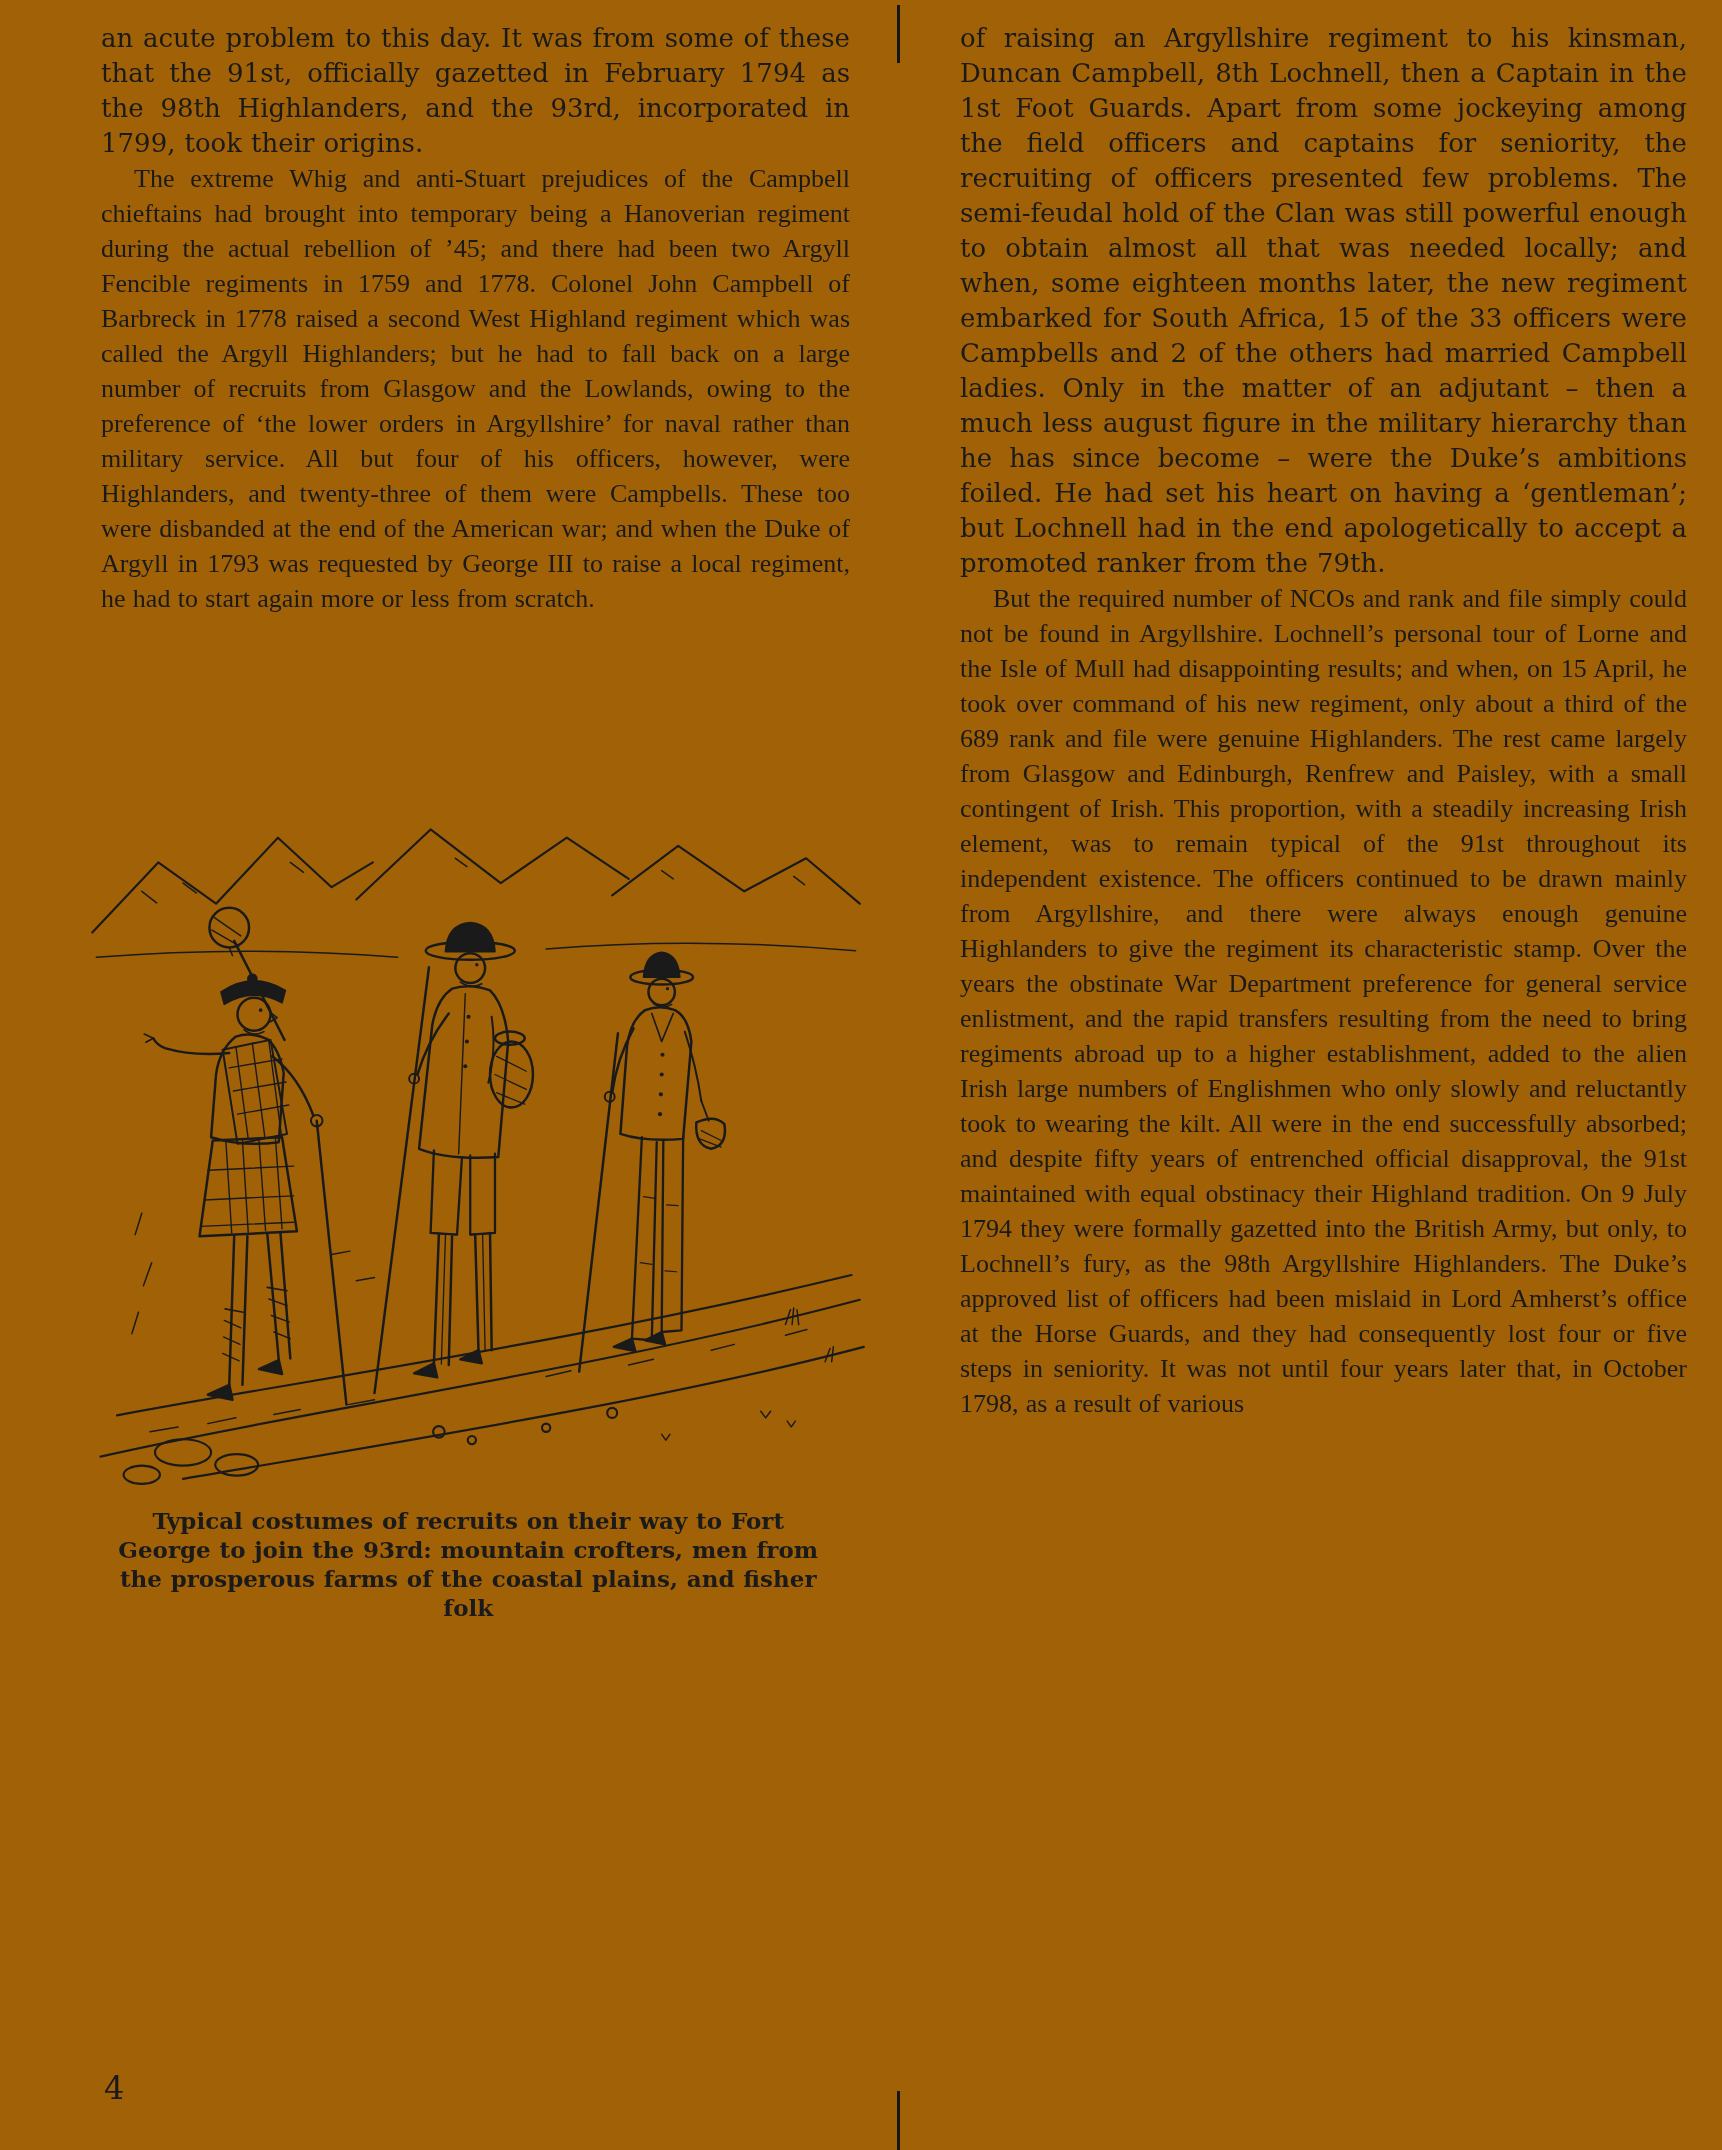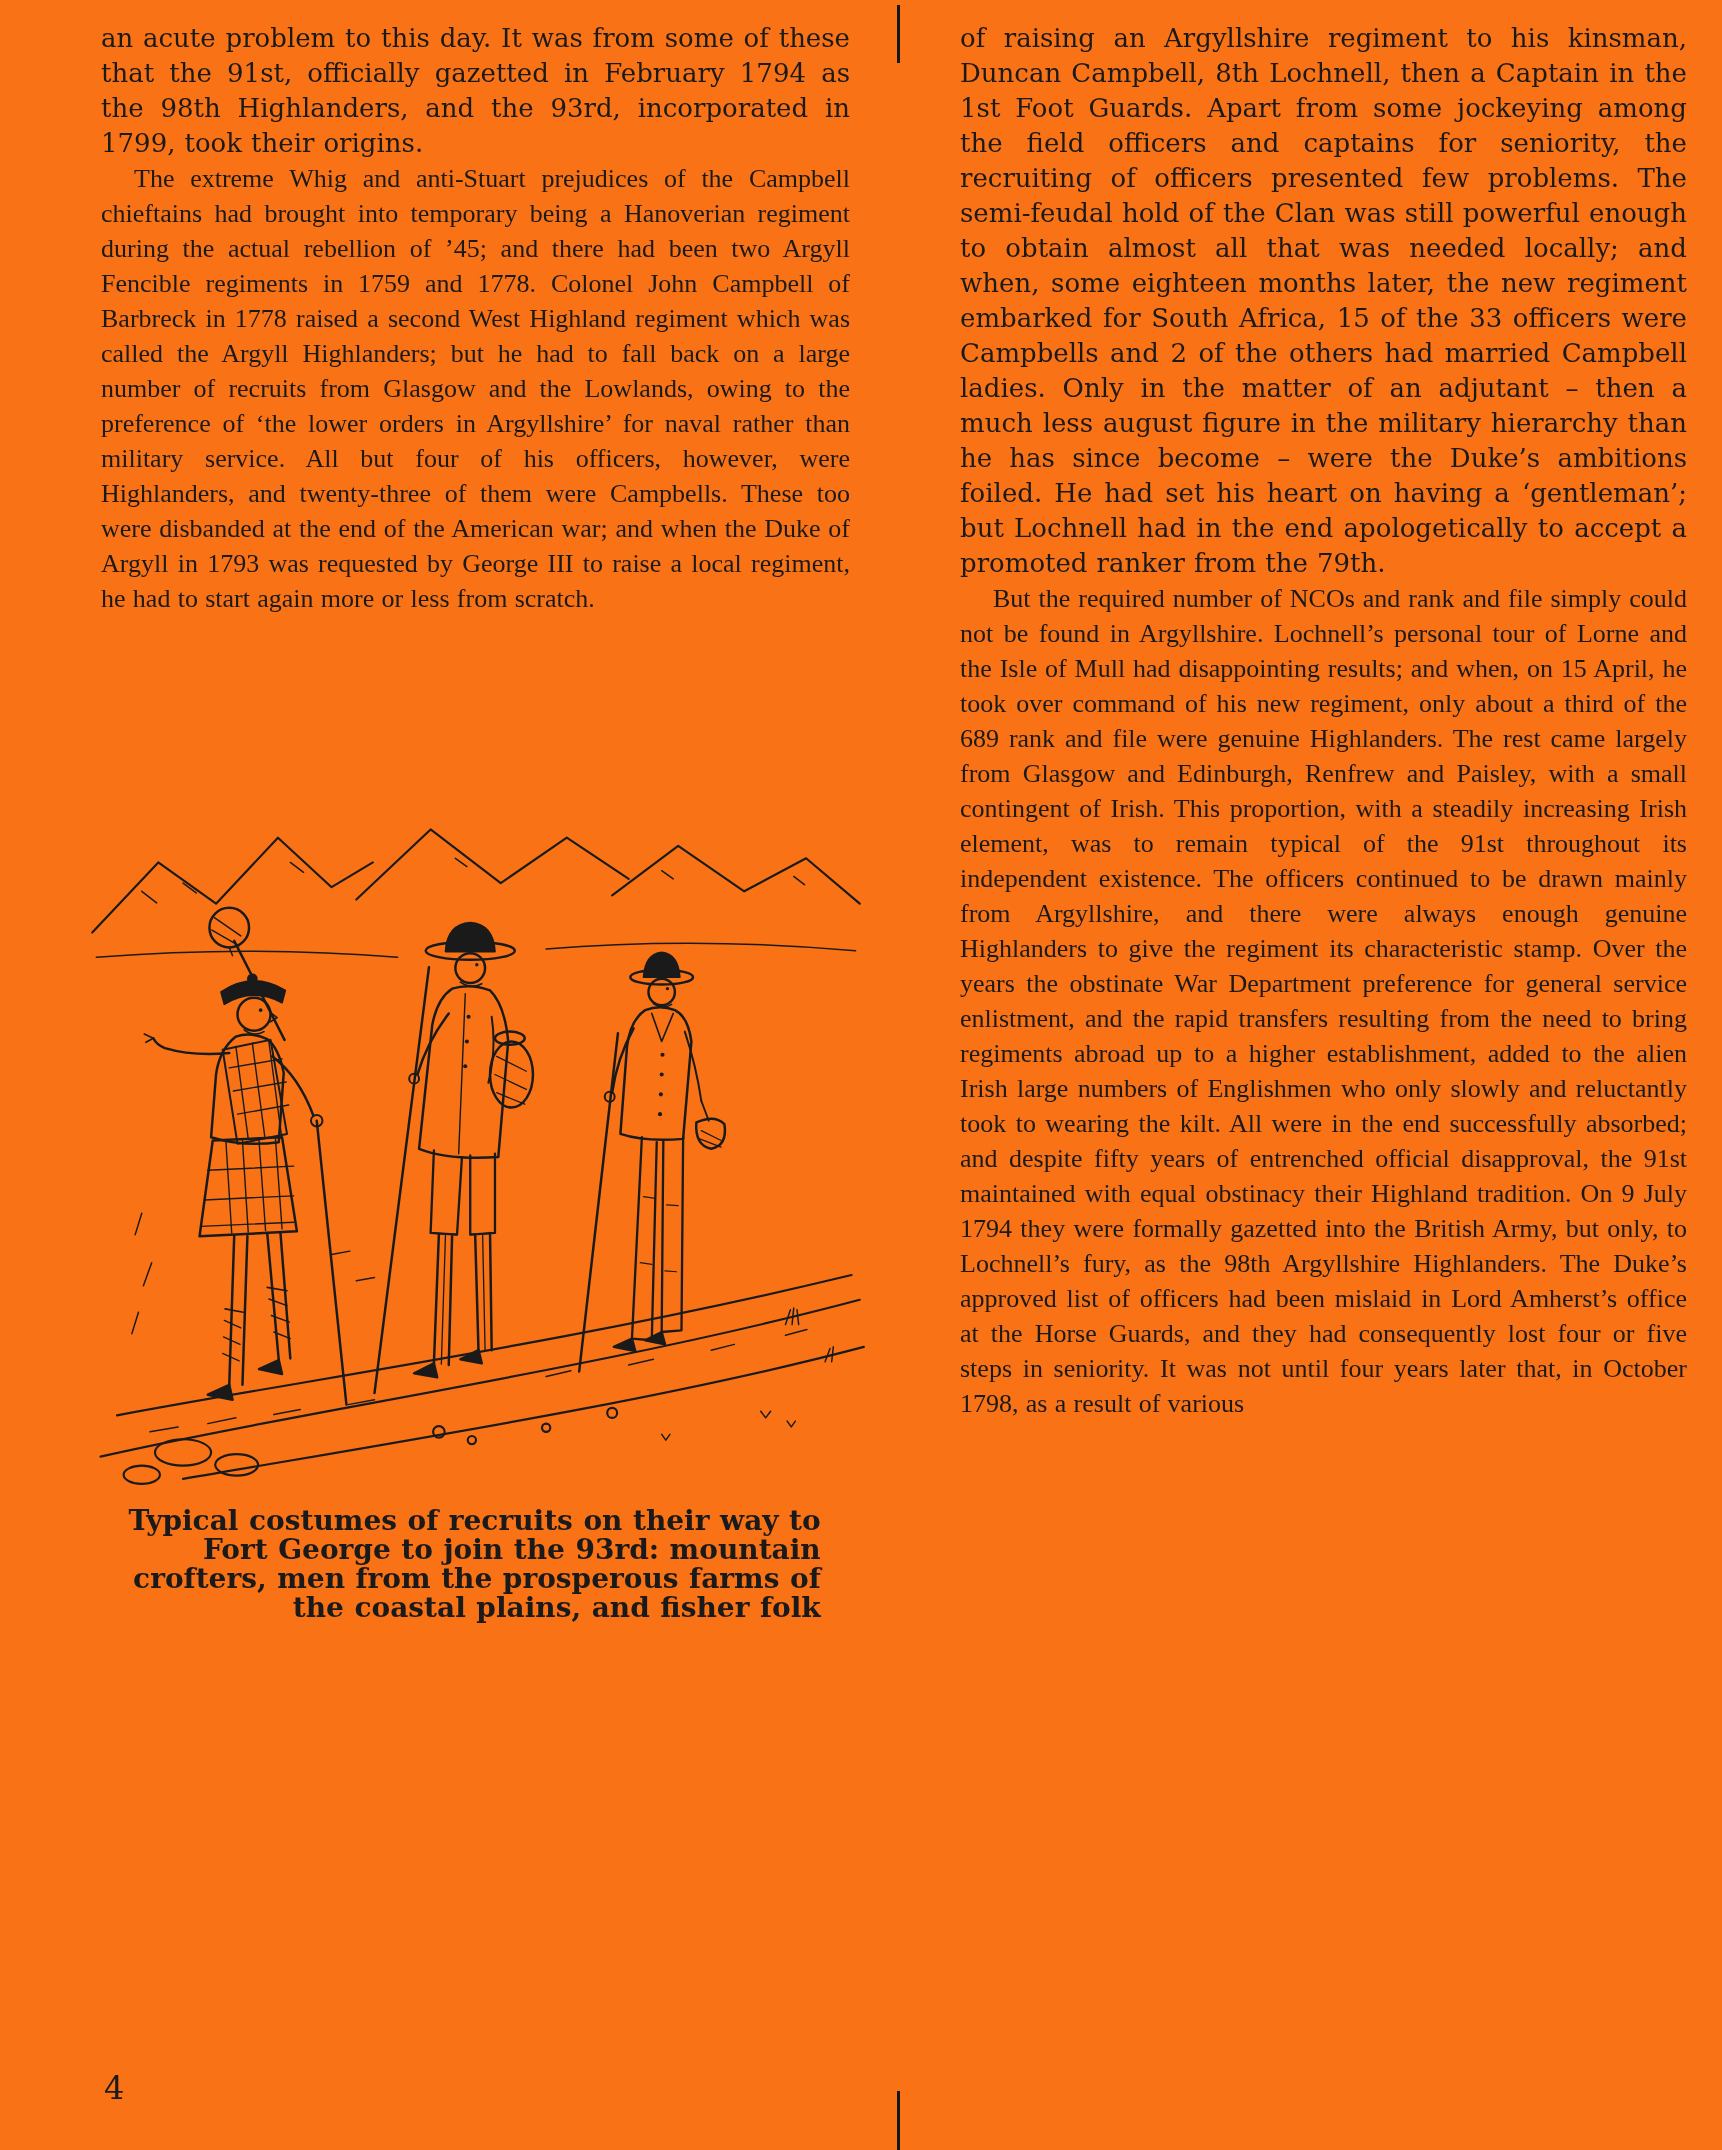--- a/index.html
+++ b/index.html
@@ -1,44 +1,44 @@
 <!DOCTYPE html>
 <html lang="en" style="font-size:12.6px"><head>
 <meta charset="utf-8">
 <style>
   * { margin: 0; padding: 0; box-sizing: border-box; }
   html, body { width: 1723px; height: 2151px; }
   body { background: #e8e8e6; font-family: "DejaVu Serif", "Liberation Serif", serif; }
   .page {
     position: relative;
     width: 1723px; height: 2151px;
-    background: #f97316;
+    background: #a16207;
     color: #1a1a1a;
     overflow: hidden;
   }
   .column {
     position: absolute;
     top: 20.5px;
     text-align: justify;
     font-size: 26px;
     line-height: 35px;
     word-spacing: 0.8px;
     hyphens: auto;
   }
   .column.left  { left: 101px;  width: 749px; }
   .column.right { left: 960px; width: 727px; }
   .column p { margin: 0; }
   .column p.indent { text-indent: 33px; font-family: Liberation Serif, serif; }
   figure { margin-top: 69px; margin-left: -17.3px; width: 784px; }
   figure svg { display: block; width: 784px; height: auto; }
   figcaption {
     font-weight: bold;
-    font-size: 28px;
+    font-size: 23px;
     line-height: 29px;
-    text-align: right;
+    text-align: center;
     text-indent: 0;
     padding: 12.6px 47px 0 32px;
     hyphens: none;
   }
   .page-number {
     position: absolute;
     left: 104px; top: 2069px;
     font-size: 32px;
     color: #1a1a1a;
   }

